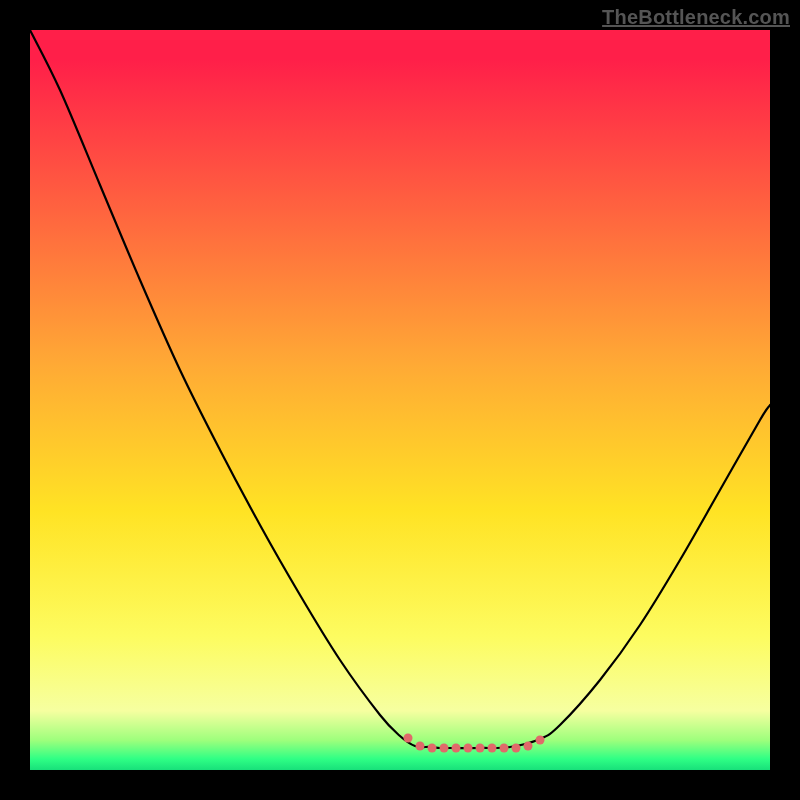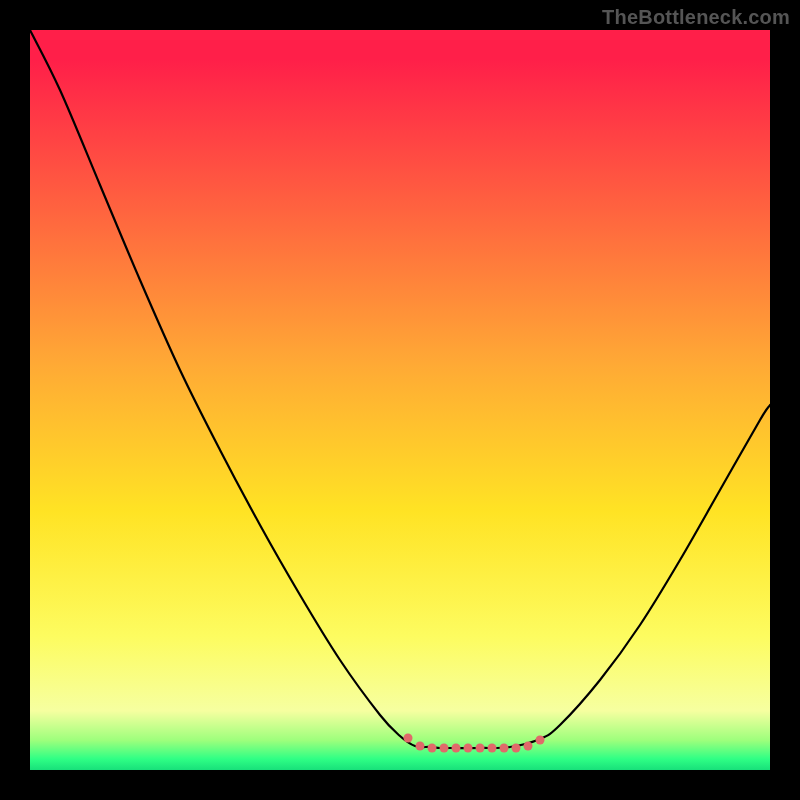--- a/index.html
+++ b/index.html
@@ -12,20 +12,21 @@
   }
   .watermark {
     position: absolute;
     top: 6px;
     right: 10px;
     color: #555;
     font-family: Arial, Helvetica, sans-serif;
     font-size: 20px;
     font-weight: 600;
     letter-spacing: 0.2px;
+    text-decoration: underline;
   }
   svg.chart {
     position: absolute;
     top: 0; left: 0;
     width: 800px; height: 800px;
     display: block;
   }
 </style>
 </head>
 <body>

